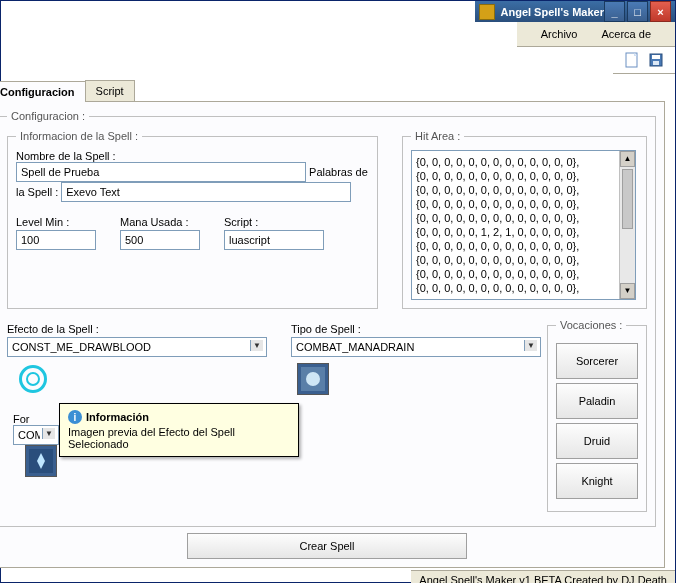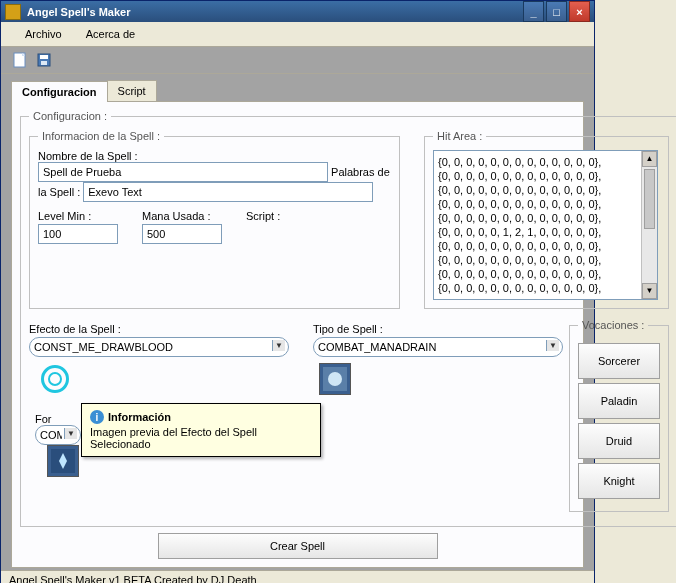--- a/index.html
+++ b/index.html
@@ -1,17 +1,17 @@
 <!DOCTYPE html>
 <html><head>
 <meta charset="utf-8">
 <style>
 * { box-sizing: border-box; margin: 0; padding: 0; font-family: Tahoma, sans-serif; font-size: 11px; }
 body { background: #ece9d8; }
-.window { width: 595px; height: 583px; background: #a3a3a3; border: 1px solid #0a246a; display: flex; flex-direction: column; }
+.window { width: 676px; height: 583px; background: #ffffff; border: 1px solid #0a246a; display: flex; flex-direction: column; align-items: flex-end; }
 .titlebar { background: linear-gradient(#3b6ea5,#2a4e7c); height: 26px; display: flex; align-items: center; color: #fff; padding: 0 4px; }
 .titlebar .ticon { width:16px; height:16px; background:#d4a017; margin-right:6px; border:1px solid #8a6d0f;}
 .titlebar .ttext { flex:1; font-weight:bold; }
 .titlebar .btns { display:flex; gap:2px; }
 .tbtn { width:21px; height:21px; background:linear-gradient(#4a7ab5,#3a5f8f); border:1px solid #1a3a5f; display:flex; align-items:center; justify-content:center; color:#fff; font-weight:bold; }
 .tbtn.close { background:linear-gradient(#e35f4f,#c0392b); border-color:#8b2a1f;}
 .menubar { background:#ece9d8; padding:4px 20px; display:flex; gap:16px; border-bottom:1px solid #aca899;}
 .menuitem { padding:2px 4px; }
 .toolbar { padding:4px 10px; display:flex; gap:6px; border-bottom:1px solid #aca899;}
 .tb { width:18px; height:18px; display:flex; align-items:center; justify-content:center;}
@@ -37,21 +37,21 @@
 .circle { width:28px; height:28px; border:3px solid #1fc6e0; border-radius:50%; position:relative;}
 .circle::after{content:"";position:absolute;inset:4px;border:2px solid #1fc6e0;border-radius:50%;}
 .tooltip { position:absolute; background:#ffffe1; border:1px solid #000; padding:6px 8px; box-shadow:2px 2px 3px rgba(0,0,0,.3); width:240px; z-index:10;}
 .tooltip .tt-title{font-weight:bold;display:flex;align-items:center;gap:4px;margin-bottom:2px;}
 .tooltip .ticon2{width:14px;height:14px;border-radius:50%;background:#3b8fd4;color:#fff;display:flex;align-items:center;justify-content:center;font-size:10px;font-weight:bold;}
 .main-btn { align-self:center; width:280px; padding:6px;}
 .status { border-top:1px solid #aca899; padding:3px 8px; background:#ece9d8;}
 .mid { display:flex; gap:6px;}
 .leftmid{flex:1; position:relative;}
 .voc { width:100px;}
-select { appearance:none; -webkit-appearance:none; background-image:none; padding-right:18px;border-radius:10px;}
+select { appearance:none; -webkit-appearance:none; background-image:none; padding-right:18px;}
 .selwrap{position:relative;display:inline-block;}
 .selwrap::after{content:"▼";position:absolute;right:4px;top:3px;font-size:8px;pointer-events:none;color:#333;background:#e6e6e6;padding:1px 2px;border-left:1px solid #7f9db9;}
 </style>
 </head>
 <body>
 
 <div class="window">
   <div class="titlebar">
     <div class="ticon"></div>
     <div class="ttext">Angel Spell's Maker</div>
@@ -93,31 +93,32 @@
       <fieldset>
         <legend>Configuracion :</legend>
 
         <div class="row">
           <fieldset style="flex:1">
             <legend>Informacion de la Spell :</legend>
             <label>Nombre de la Spell :</label>
             <input type="text" style="width: 290px;" value="Spell de Prueba">
             <label style="margin-top:10px">Palabras de la Spell :</label>
             <input type="text" style="width: 290px;" value="Exevo Text">
-            <div class="row" style="margin-top:4px">
+            <div class="row" style="margin-top:10px">
               <div class="col">
                 <label>Level Min :</label>
                 <input type="text" style="width: 80px;" value="100">
               </div>
               <div class="col">
                 <label>Mana Usada :</label>
                 <input type="text" style="width: 80px;" value="500">
               </div>
               <div class="col">
                 <label>Script :</label>
+                <input type="text" style="width: 100px;" value="luascript">
               </div>
             </div>
           </fieldset>
 
           <fieldset style="width:245px">
             <legend>Hit Area :</legend>
             <div class="hitbox">
               <div id="hitlines">
                   <div>{0, 0, 0, 0, 0, 0, 0, 0, 0, 0, 0, 0, 0},</div>
                   <div>{0, 0, 0, 0, 0, 0, 0, 0, 0, 0, 0, 0, 0},</div>

